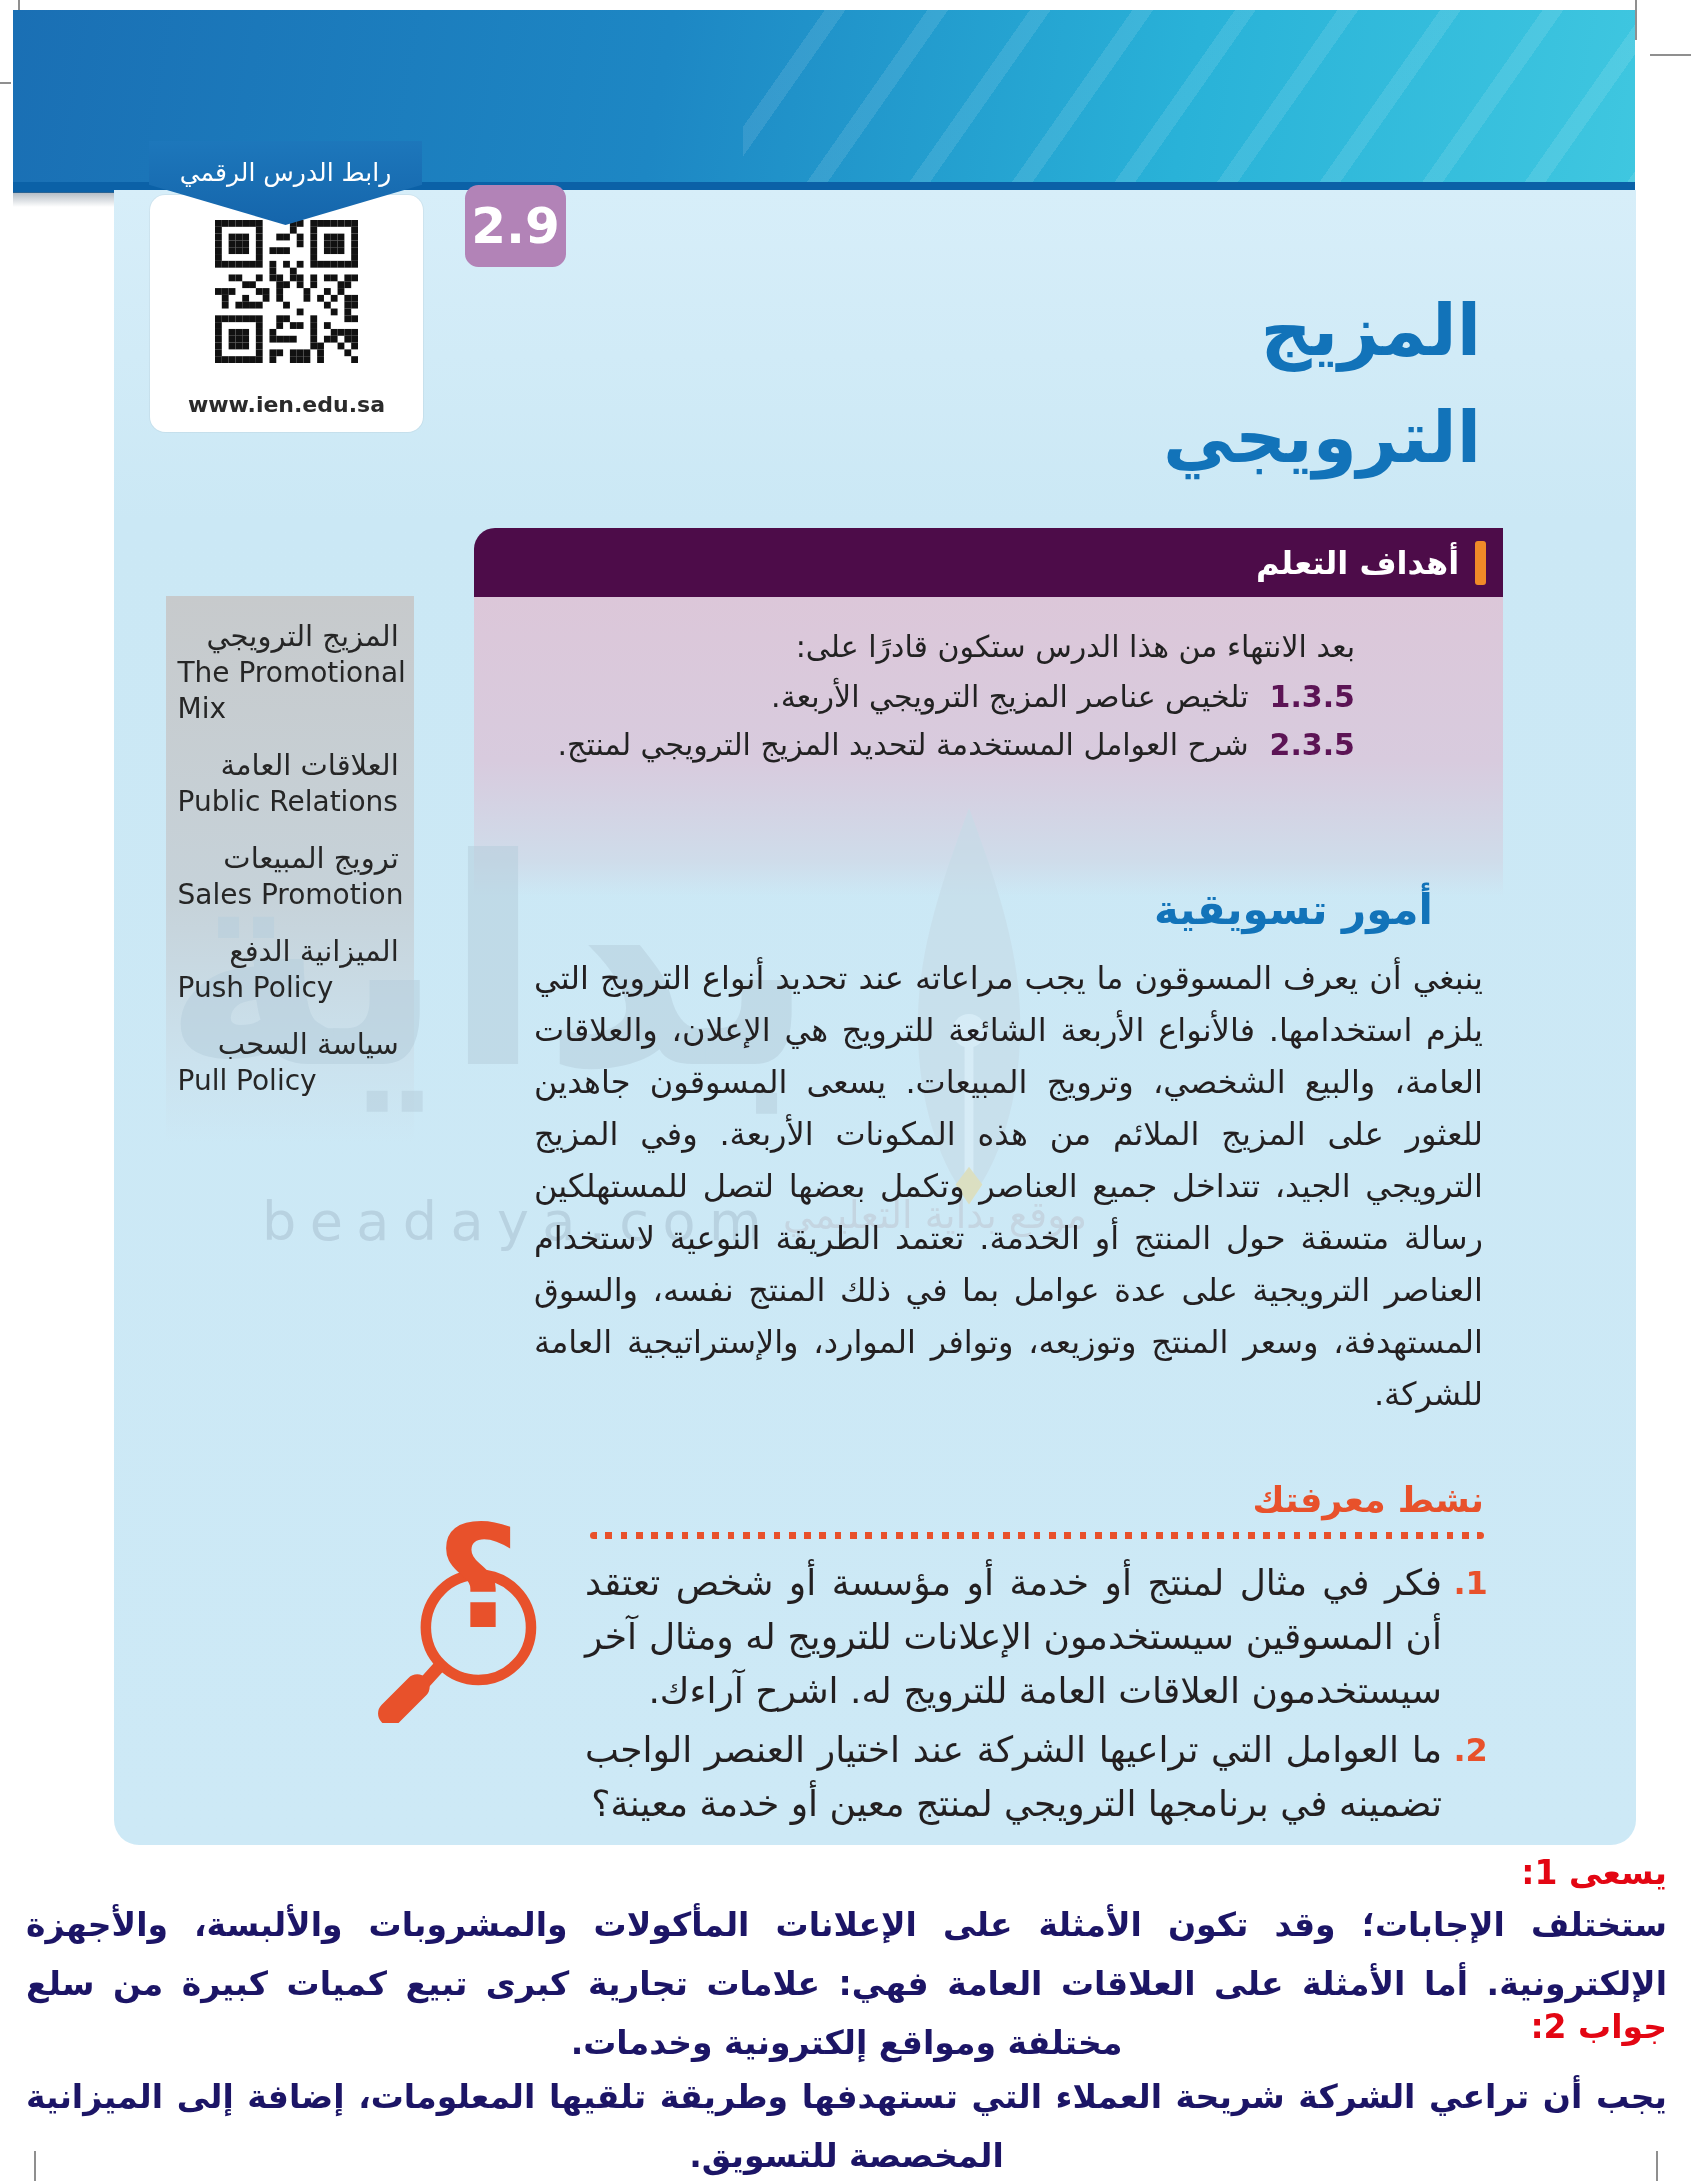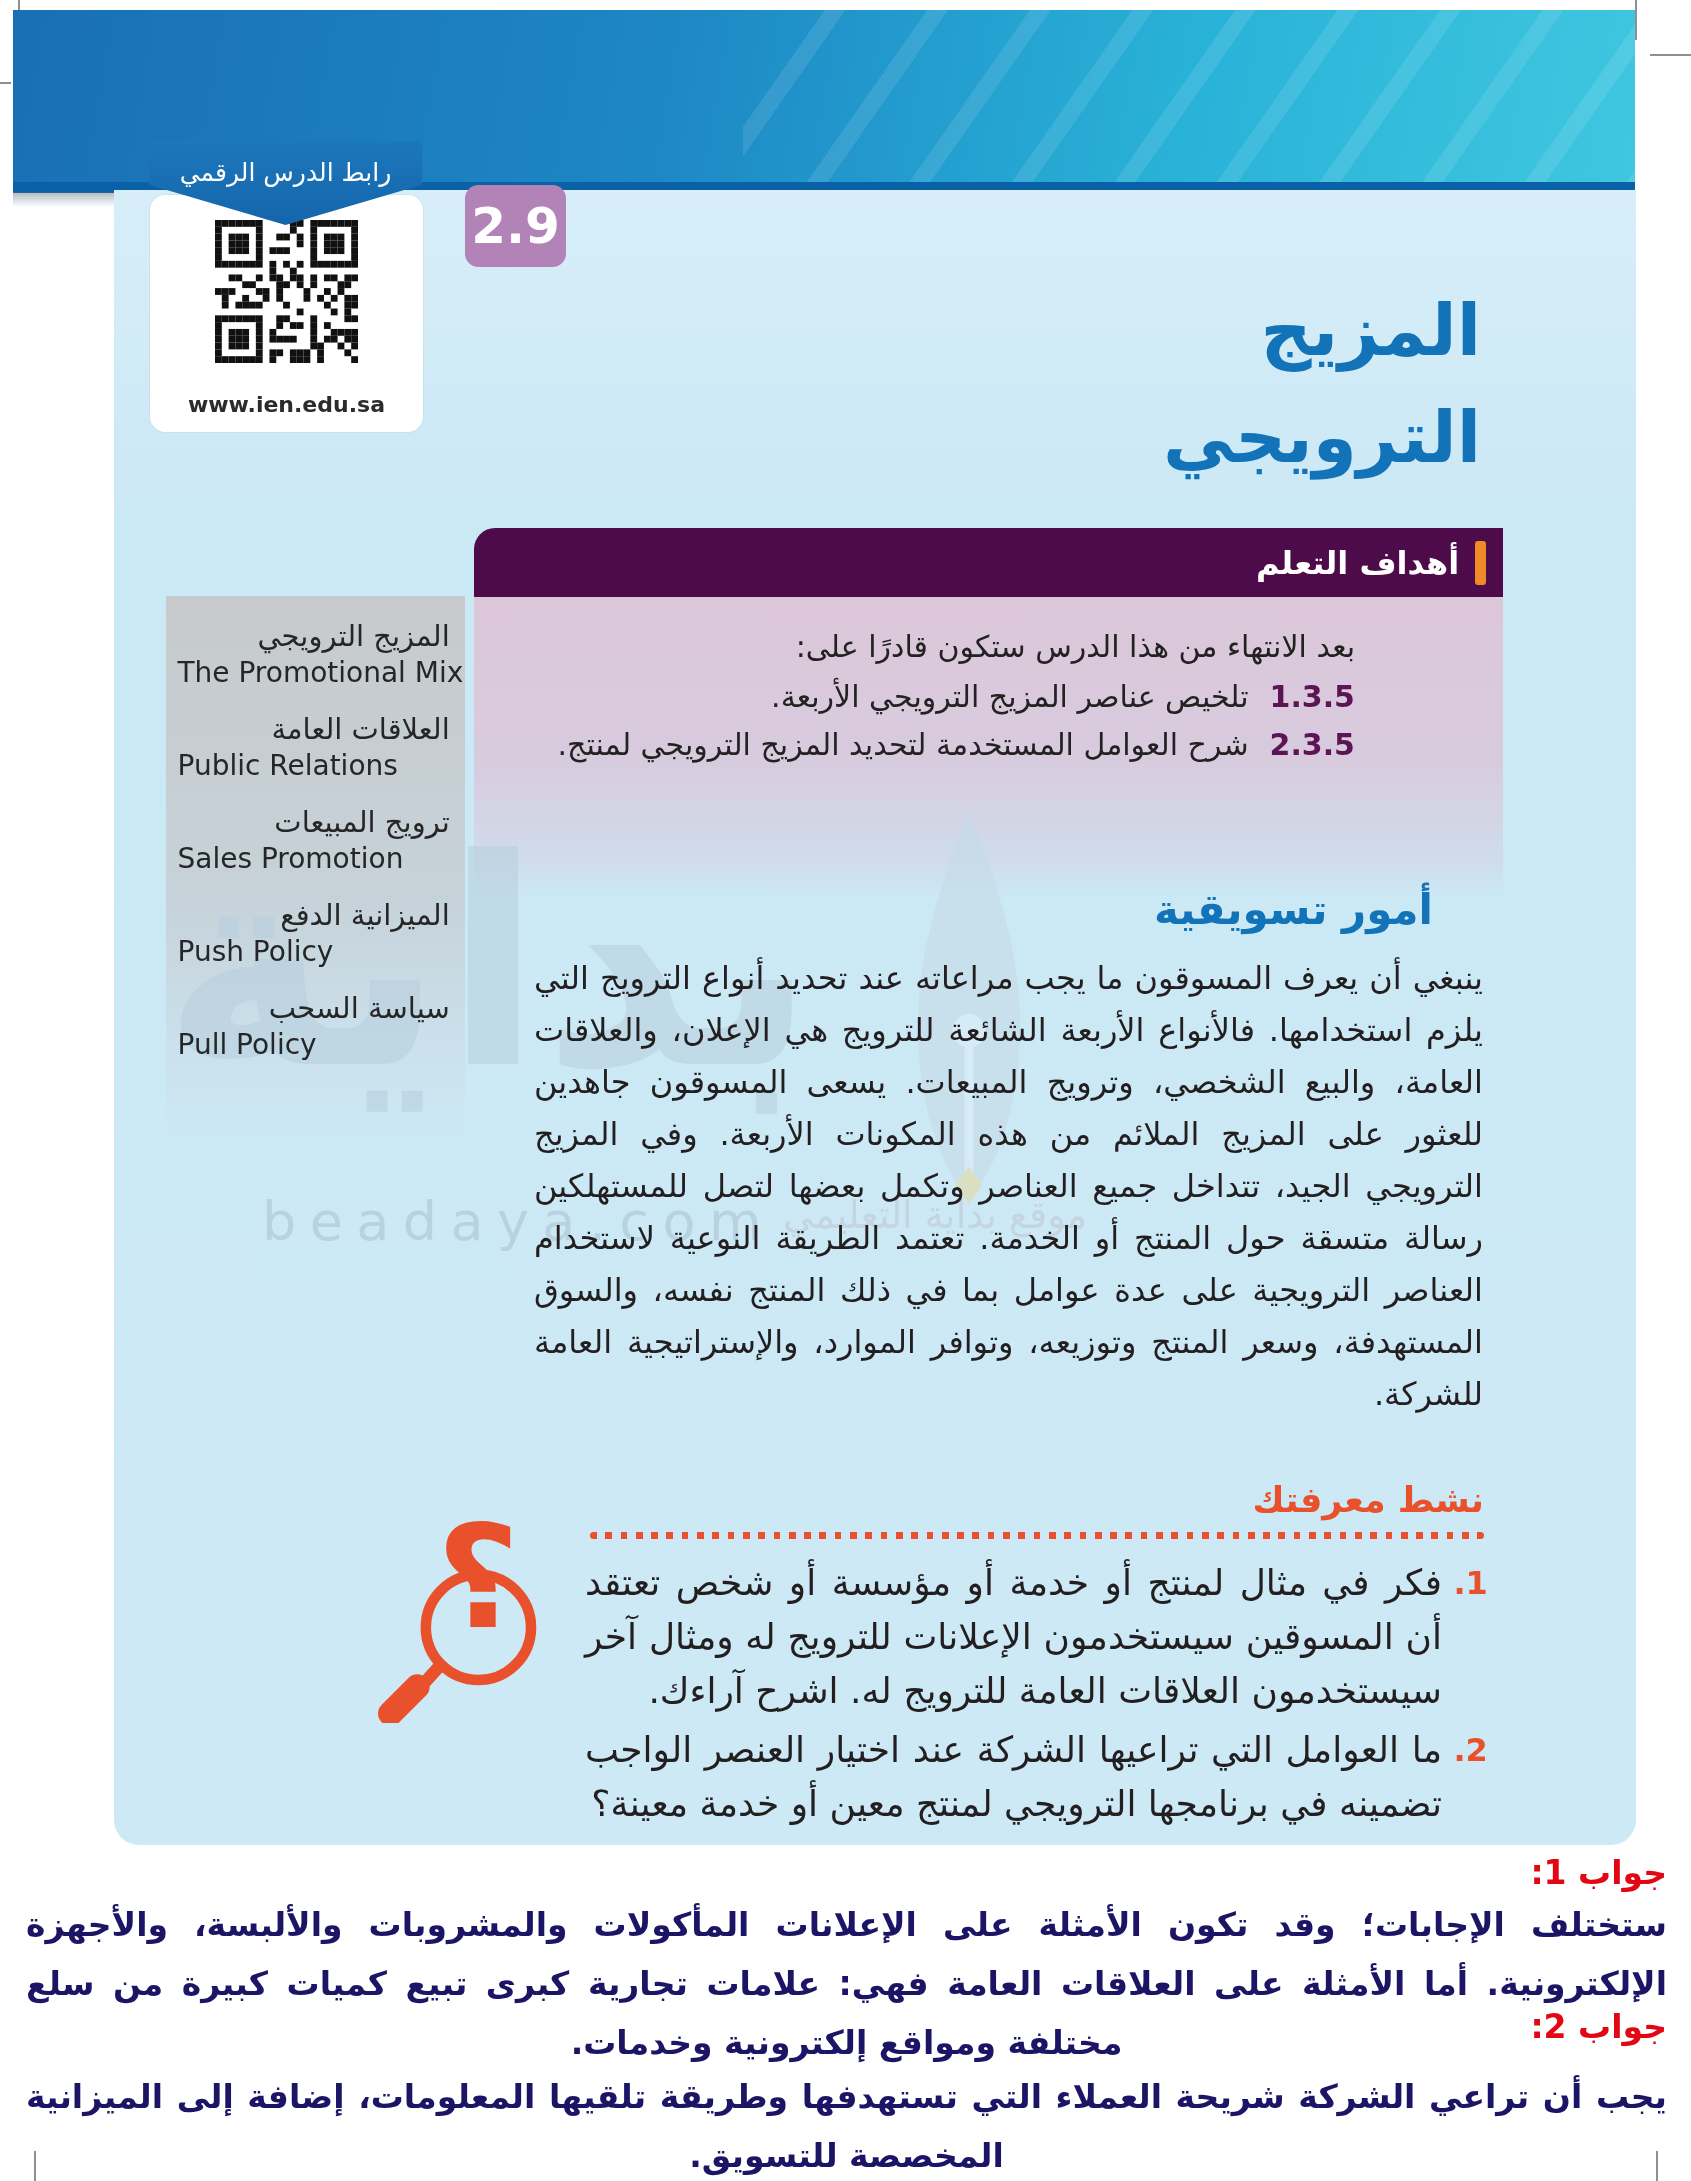--- a/index.html
+++ b/index.html
@@ -53,21 +53,21 @@
   
   .terms-header{position:absolute;left:167px;top:528px;width:299px;height:69px;z-index:2;
         background:linear-gradient(180deg,#939393,#6d6d6d);border-radius:13.4px 13.4px 0 0;
         color:#fff;font-weight:bold;font-size:30px;display:flex;align-items:center;justify-content:center;}
   .obj-header{position:absolute;left:475px;top:528px;width:1029px;height:69px;z-index:2;
         background:#4d0c49;border-radius:21px 0 0 0;color:#fff;font-weight:bold;font-size:32px;
         display:flex;align-items:center;gap:15.3px;padding:0;}
   .obj-header .accent{width:11.5px;height:44px;background:#f08a28;border-radius:2.9px;margin-right:17px;}
 
   
-  .terms-panel{position:absolute;left:167px;top:596px;width:299px;height:547px;
+  .terms-panel{position:absolute;left:167px;top:596px;width:248px;height:547px;
         background:linear-gradient(180deg,#c7cacc 0%,#c6d2d9 55%,#cbe2ee 85%,rgba(205,231,244,0) 100%);}
   .terms-list{position:relative;z-index:2;padding-top:21px;}
   .term{margin-bottom:19px;color:#262626;}
   .term .ar{text-align:right;padding-right:15.3px;font-size:29px;line-height:38px;}
   .term .en{text-align:left;padding-left:11.5px;font-size:28px;line-height:36px;direction:ltr;}
 
   .obj-panel{position:absolute;left:475px;top:596px;width:1029px;height:300px;
         background:linear-gradient(180deg,#dcc7d9 0%,#d8cbde 55%,#cfdcea 88%,rgba(205,231,244,0) 100%);}
   .obj-content{position:relative;z-index:2;padding:32.5px 148px 0 38px;direction:rtl;}
   .obj-intro{font-size:30px;color:#222;margin-bottom:15.3px;text-align:right;}
@@ -405,19 +405,19 @@
 
   <div class="question q1">
     <span class="q-num">1.</span>
     <div class="q-text">فكر في مثال لمنتج أو خدمة أو مؤسسة أو شخص تعتقد أن المسوقين سيستخدمون الإعلانات للترويج له ومثال آخر سيستخدمون العلاقات العامة للترويج له. اشرح آراءك.</div>
   </div>
   <div class="question q2">
     <span class="q-num">2.</span>
     <div class="q-text">ما العوامل التي تراعيها الشركة عند اختيار العنصر الواجب تضمينه في برنامجها الترويجي لمنتج معين أو خدمة معينة؟</div>
   </div>
 
-  <div class="ans-label a1-label">جواب 1:</div>
+  <div class="ans-label a1-label">يسعى 1:</div>
   <div class="ans-text a1-text">ستختلف الإجابات؛ وقد تكون الأمثلة على الإعلانات المأكولات والمشروبات والألبسة، والأجهزة الإلكترونية. أما الأمثلة على العلاقات العامة فهي: علامات تجارية كبرى تبيع كميات كبيرة من سلع مختلفة ومواقع إلكترونية وخدمات.</div>
   <div class="ans-label a2-label">جواب 2:</div>
   <div class="ans-text a2-text">يجب أن تراعي الشركة شريحة العملاء التي تستهدفها وطريقة تلقيها المعلومات، إضافة إلى الميزانية المخصصة للتسويق.</div>
 
 </div>
 
 
 </body></html>

